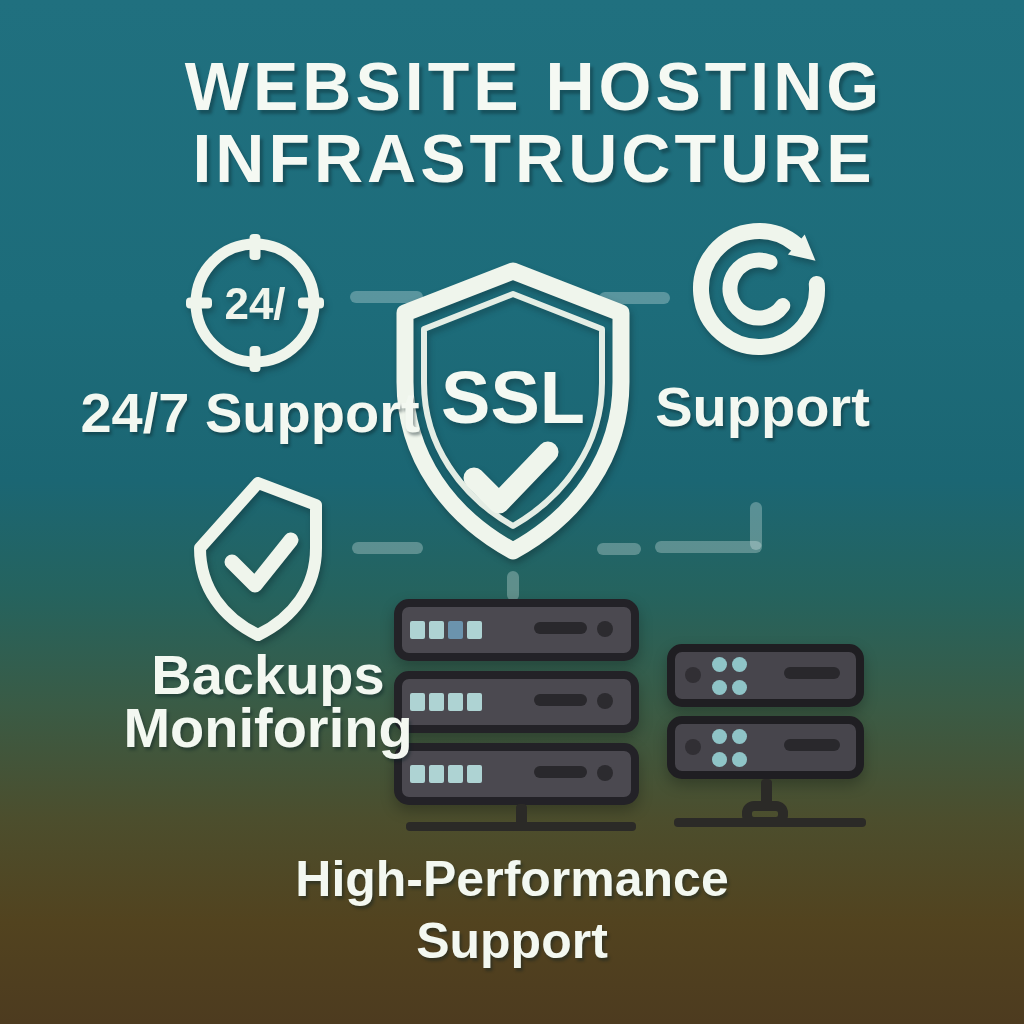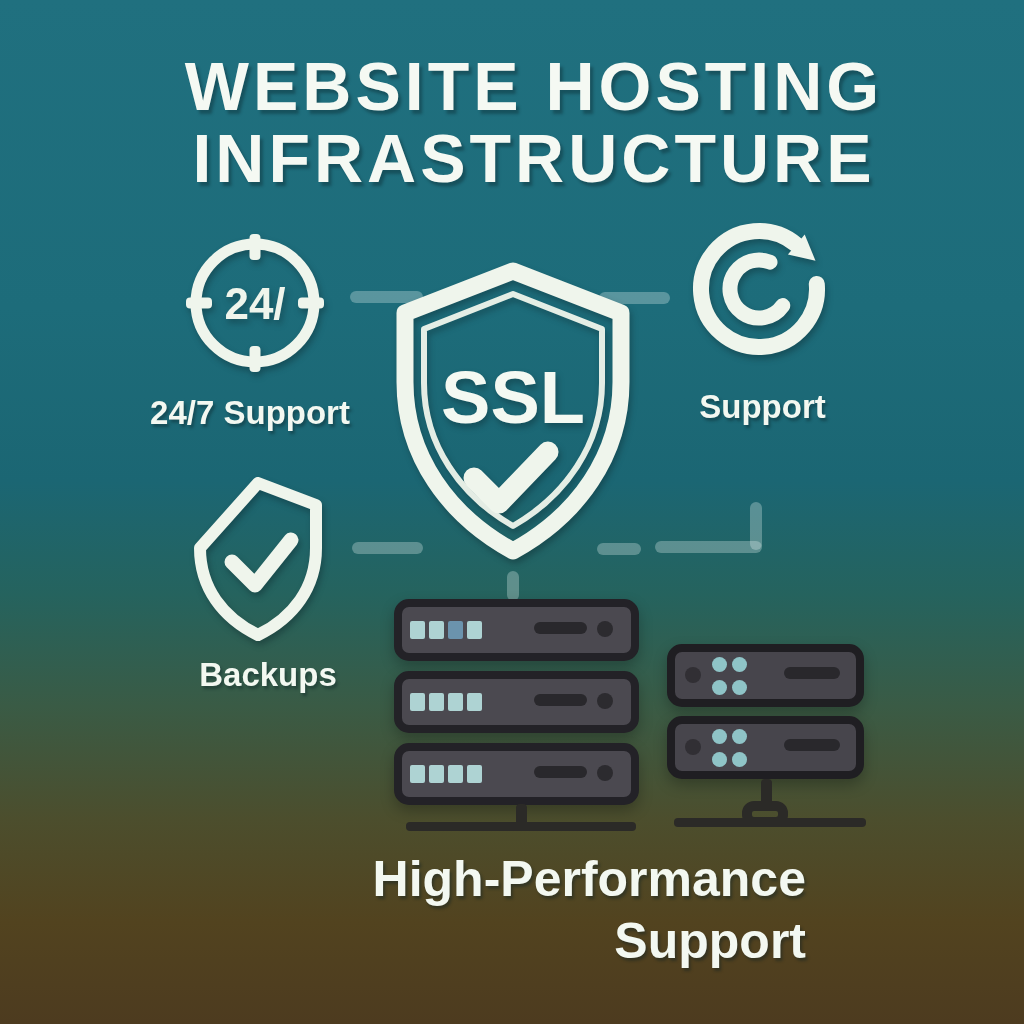--- a/index.html
+++ b/index.html
@@ -14,27 +14,27 @@
   }
   .title {
     position:absolute; top:50px; left:0; right:0;
     text-align:center; color:#f5f9f3; font-weight:bold;
     font-size:68px; line-height:72px; letter-spacing:4px;
     text-shadow:3px 4px 3px rgba(10,30,35,0.35);
     margin-left:44px;
   }
   .label {
     position:absolute; text-align:center; color:#f3f8f1; font-weight:bold;
-    font-size:33px; line-height:53px;
+    font-size:56px; line-height:53px;
     text-shadow:2px 3px 3px rgba(10,30,35,0.4);
   }
   #label-support  { left:60px;  top:386px; width:380px; }
   #label-backups  { left:640px; top:380px; width:245px; }
   #label-security { left:78px;  top:648px; width:380px; }
-  #label-servers  { left:206px; top:848px; width:600px; font-size:50px; line-height:62px;text-align:right; }
+  #label-servers  { left:212px; top:848px; width:600px; font-size:50px; line-height:62px; }
 
   .connector { position:absolute; background:rgba(233,246,241,0.30); border-radius:7px; }
   #conn-top-left     { left:350px; top:291px; width:73px;  height:12px; }
   #conn-top-right    { left:599px; top:292px; width:71px;  height:12px; }
   #conn-bottom-left  { left:352px; top:542px; width:71px;  height:12px; }
   #conn-bottom-dash  { left:597px; top:543px; width:44px;  height:12px; }
   #conn-elbow-h      { left:655px; top:541px; width:107px; height:12px; }
   #conn-elbow-v      { left:750px; top:502px; width:12px;  height:48px; }
   #conn-shield-down  { left:507px; top:571px; width:12px;  height:30px; }
 
@@ -170,19 +170,20 @@
   <div class="stand" id="base-right"></div>
 
   <div class="label" id="label-support">
     <div>24/7 Support</div>
   </div>
   <div class="label" id="label-backups">
     <div>Support</div>
   </div>
   <div class="label" id="label-security">
     <div>Backups</div>
+    <div>Moniforing</div>
   </div>
   <div class="label" id="label-servers">
     <div>High-Performance</div>
     <div>Support</div>
   </div>
 
 </div>
 
 </body></html>

